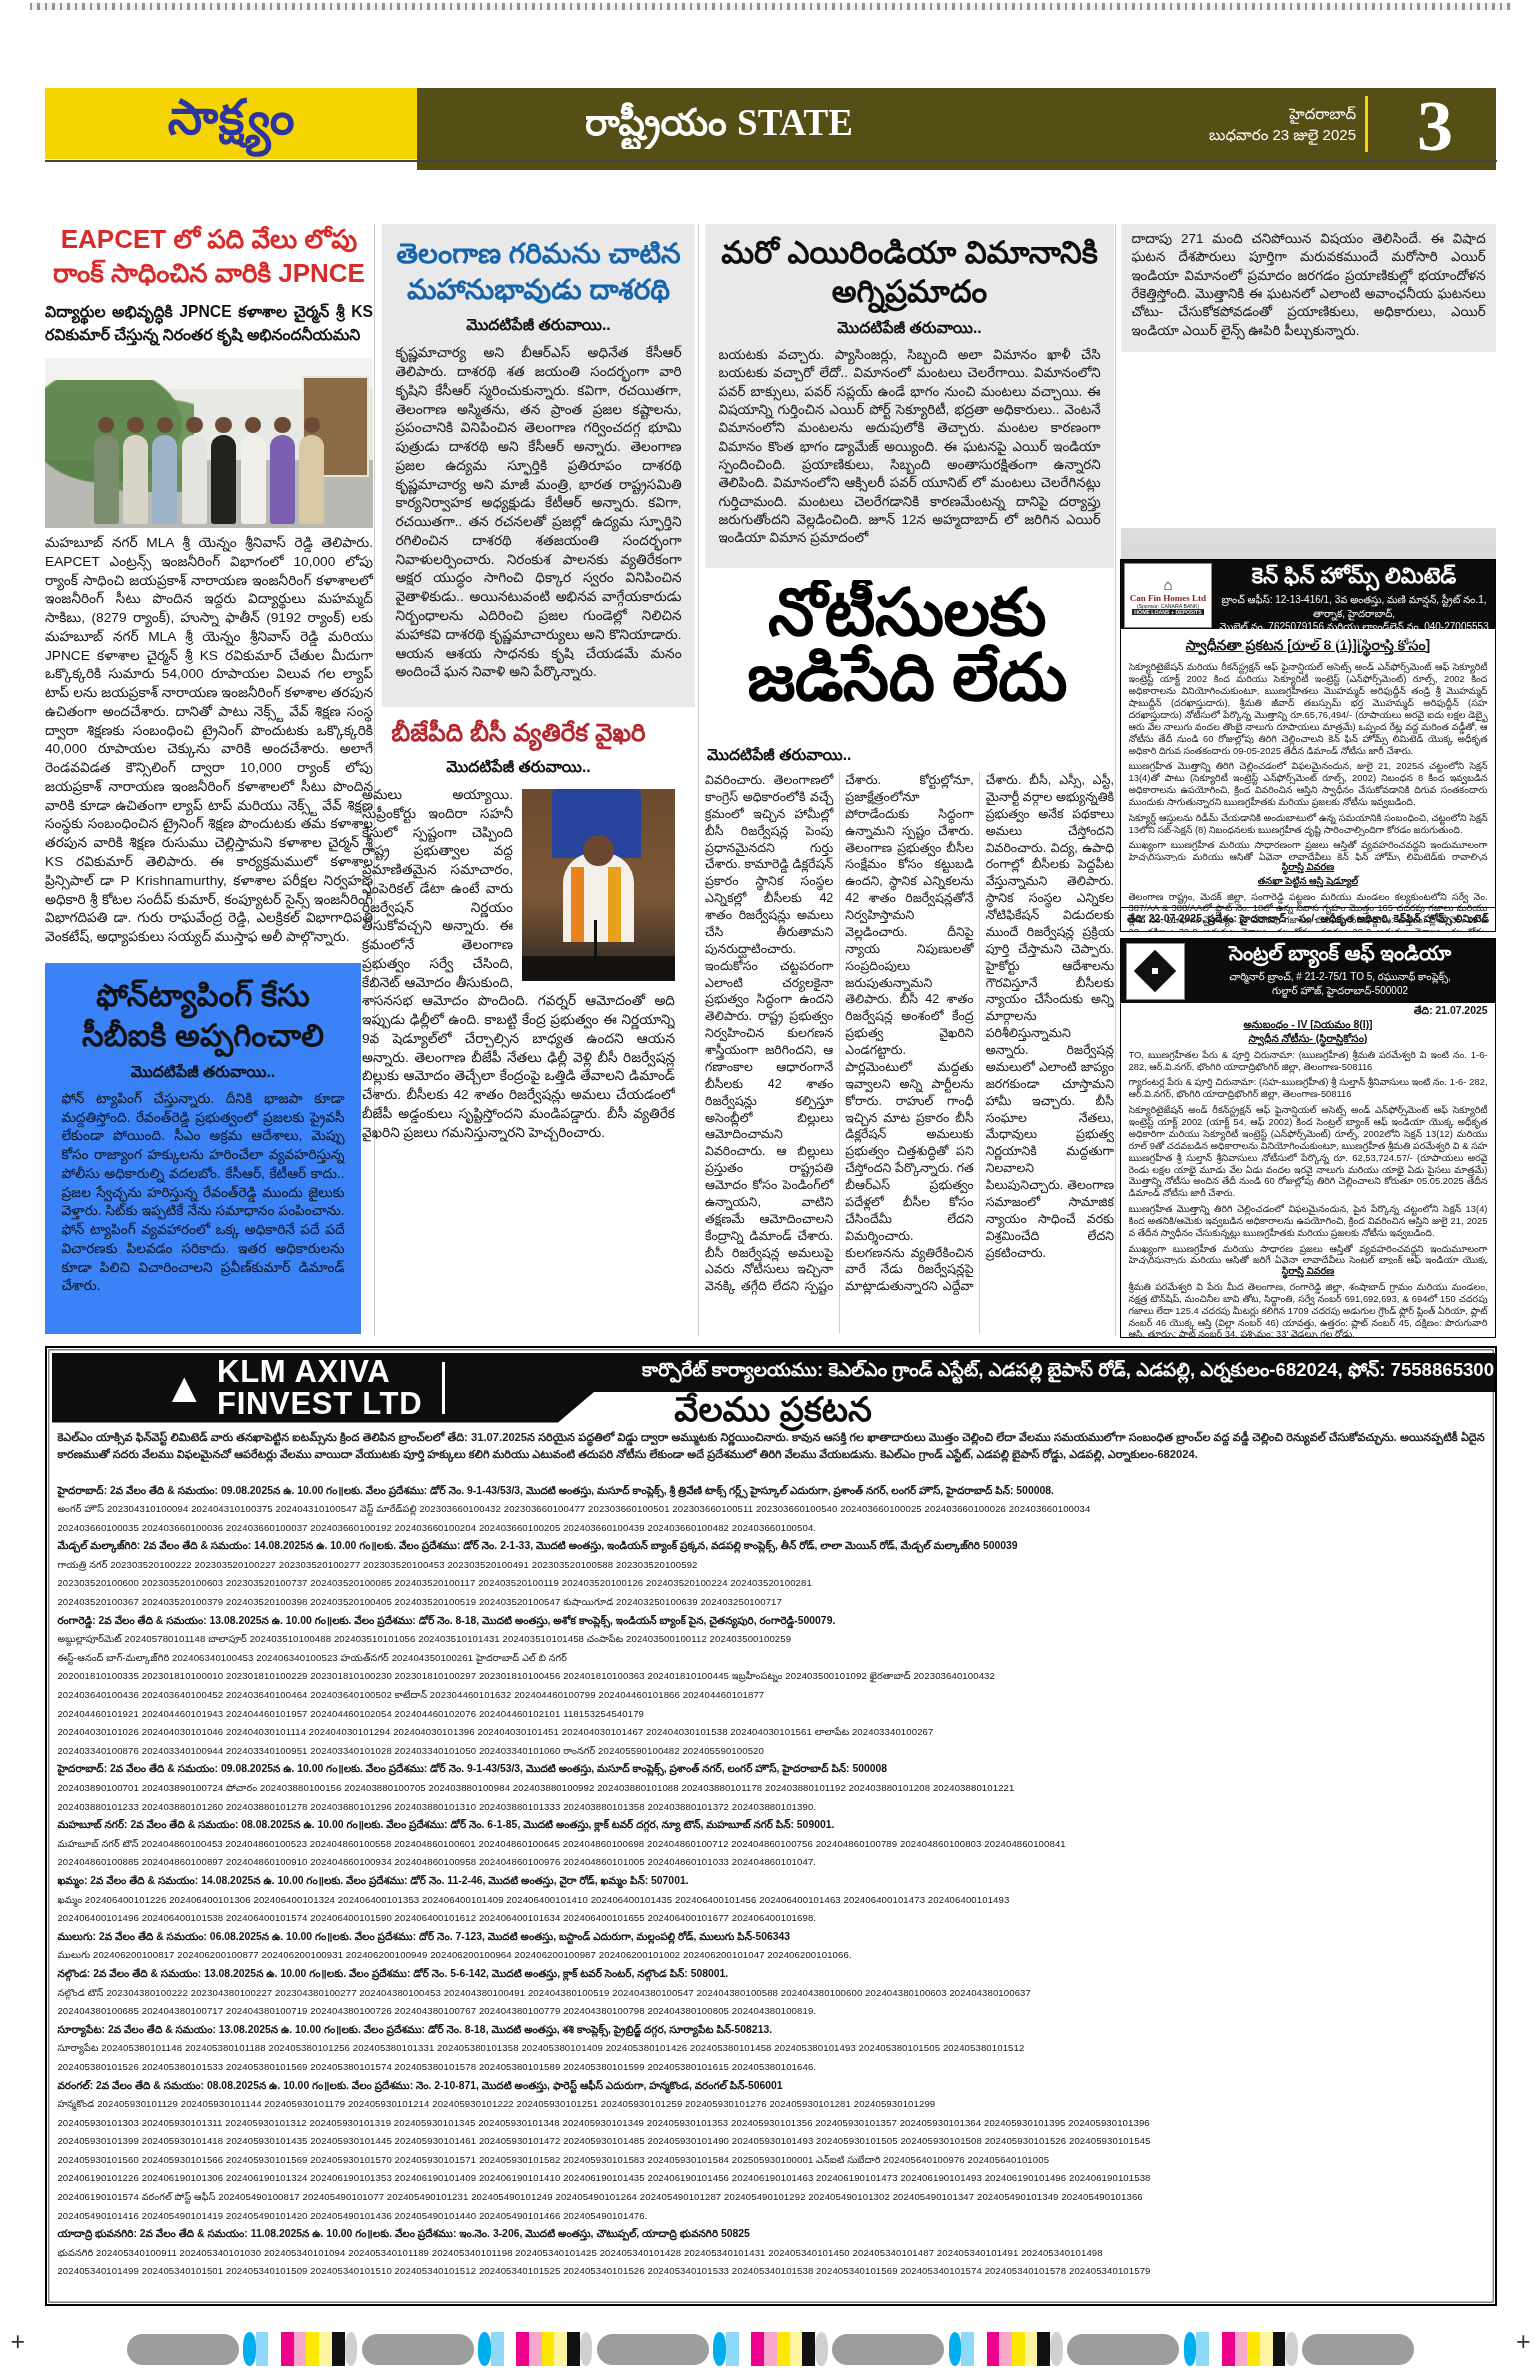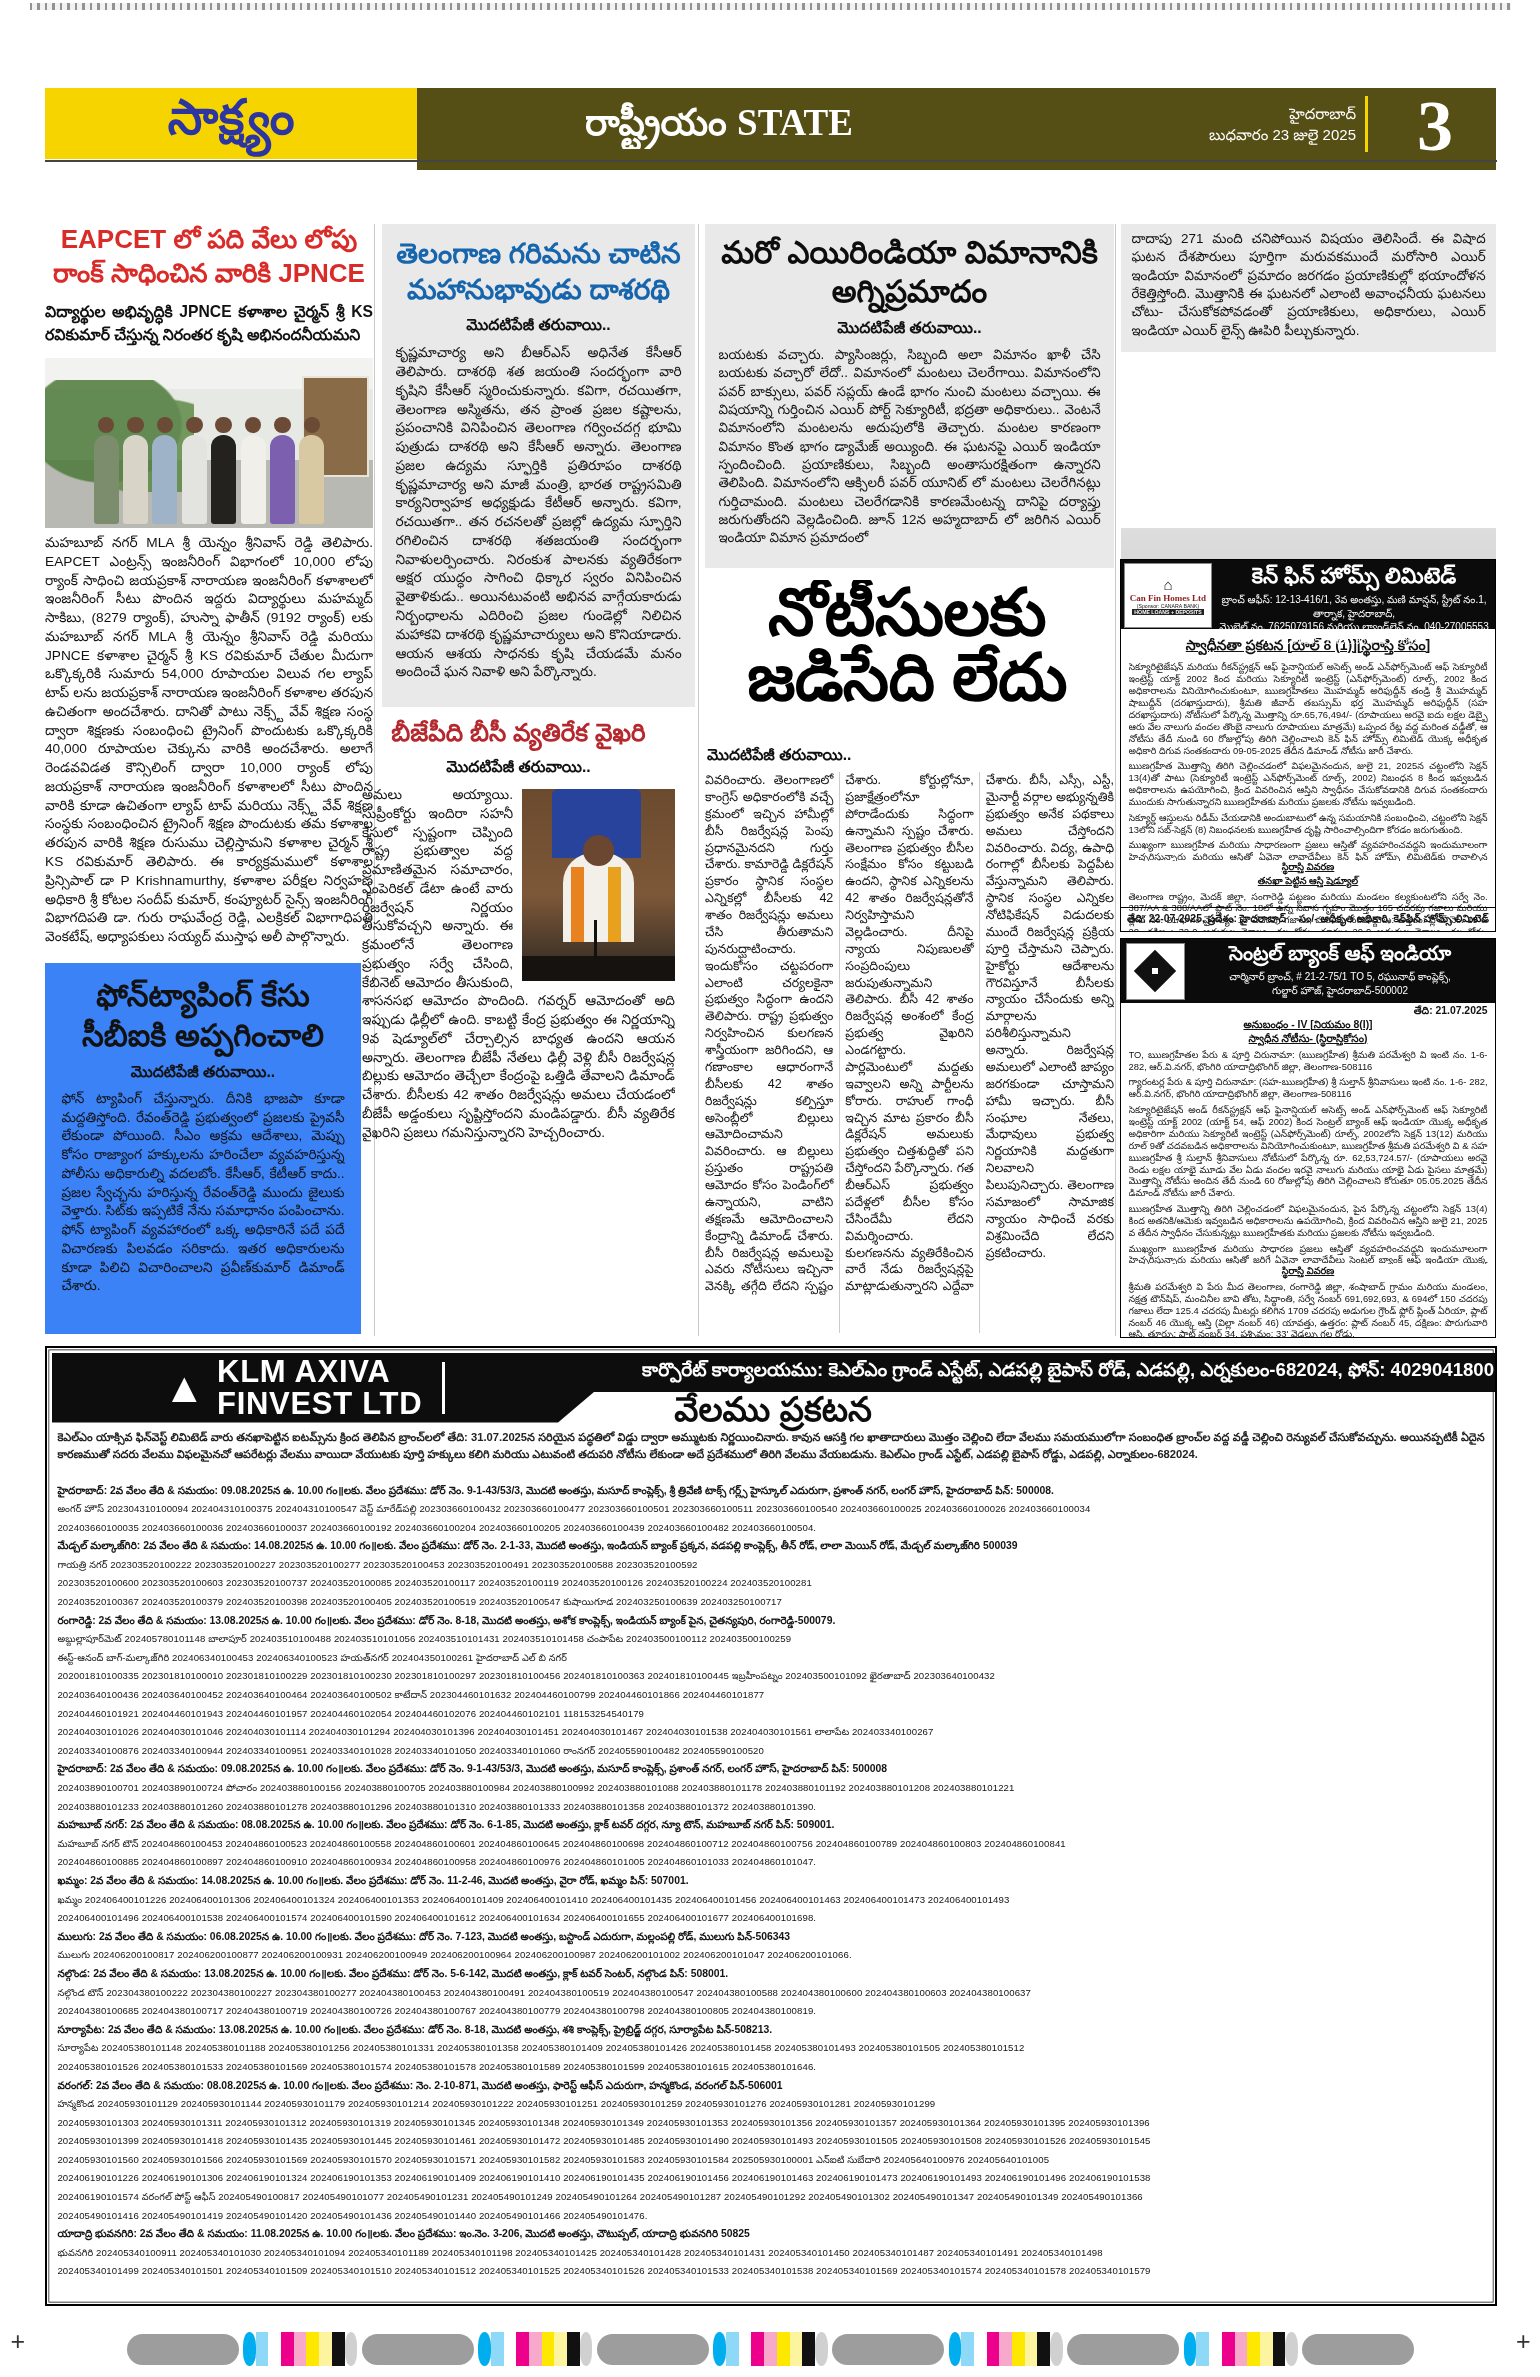--- a/index.html
+++ b/index.html
@@ -249,21 +249,21 @@
   </div>
 </div>
 
 <div class="abs klm" style="left:45px;top:1346px;width:1452px;height:960px;box-sizing:border-box;">
   <div style="position:relative;height:78px;">
     <div class="klmbar-left abs" style="left:4.5px;top:4.5px;width:477px;height:70px;">
       <span style="font-size:42px;line-height:.9;color:#fff;">▲</span>
       <span class="klmname"><span>KLM AXIVA</span><br><span>FINVEST LTD</span></span>
       <span style="width:3px;height:52px;background:#fff;display:inline-block;margin-left:7.5px;"></span>
     </div>
-    <div class="klmbar-right abs" style="left:522px;top:4.5px;width:925px;height:39px;">కార్పొరేట్ కార్యాలయము: కెఎల్ఎం గ్రాండ్ ఎస్టేట్, ఎడపల్లి బైపాస్ రోడ్, ఎడపల్లి, ఎర్నకులం-682024, ఫోన్: 4029041800</div>
+    <div class="klmbar-right abs" style="left:522px;top:4.5px;width:925px;height:39px;">కార్పొరేట్ కార్యాలయము: కెఎల్ఎం గ్రాండ్ ఎస్టేట్, ఎడపల్లి బైపాస్ రోడ్, ఎడపల్లి, ఎర్నకులం-682024, ఫోన్: 7558865300</div>
     <div class="abs auction-title" style="left:0;top:42px;width:1452px;text-align:center;">వేలము ప్రకటన</div>
   </div>
   <div class="intro" style="margin:3px 10.4px 1.5px;height:51px;overflow:hidden;">కెఎల్ఎం యాక్సివ ఫిన్‌వెస్ట్ లిమిటెడ్ వారు తనఖాపెట్టిన ఐటమ్స్‌ను క్రింద తెలిపిన బ్రాంచ్‌లలో తేది: 31.07.2025న సరియైన పద్ధతిలో విడ్డు ద్వారా అమ్ముటకు నిర్ణయించినారు. కావున ఆసక్తి గల ఖాతాదారులు మొత్తం చెల్లించి లేదా వేలము సమయములోగా సంబంధిత బ్రాంచ్‌ల వద్ద వడ్డీ చెల్లించి రెన్యువల్ చేసుకోవచ్చును. అయినప్పటికీ ఏదైన కారణముతో సదరు వేలము విఫలమైనచో ఆపరేటర్లు వేలము వాయిదా వేయుటకు పూర్తి హక్కులు కలిగి మరియు ఎటువంటి తదుపరి నోటీసు లేకుండా అదే ప్రదేశములో తిరిగి వేలము వేయబడును. కెఎల్ఎం గ్రాండ్ ఎస్టేట్, ఎడపల్లి బైపాస్ రోడ్డు, ఎడపల్లి, ఎర్నాకులం-682024.</div>
   <div style="margin:0 10.4px;height:816px;overflow:hidden;">
       <div class="aline venue">హైదరాబాద్: 2వ వేలం తేది &amp; సమయం: 09.08.2025న ఉ. 10.00 గం॥లకు. వేలం ప్రదేశము: డోర్ నెం. 9-1-43/53/3, మొదటి అంతస్తు, మసూద్ కాంప్లెక్స్, శ్రీ త్రివేణి టాక్స్ గర్ల్స్ హైస్కూల్ ఎదురుగా, ప్రశాంత్ నగర్, లంగర్ హౌస్, హైదరాబాద్ పిన్: 500008.</div>
       <div class="aline">అంగర్ హౌస్      202304310100094 202404310100375 202404310100547      వెస్ట్ మారేడ్‌పల్లి      202303660100432 202303660100477 202303660100501 202303660100511 202303660100540 202403660100025 202403660100026 202403660100034</div>
       <div class="aline">202403660100035 202403660100036 202403660100037 202403660100192 202403660100204 202403660100205 202403660100439 202403660100482 202403660100504.</div>
       <div class="aline venue">మేడ్చల్ మల్కాజ్‌గిరి: 2వ వేలం తేది &amp; సమయం: 14.08.2025న ఉ. 10.00 గం॥లకు. వేలం ప్రదేశము: డోర్ నెం. 2-1-33, మొదటి అంతస్తు, ఇండియన్ బ్యాంక్ ప్రక్కన, వడపల్లి కాంప్లెక్స్, తీన్ రోడ్, లాలా మెయిన్ రోడ్, మేడ్చల్ మల్కాజ్‌గిరి 500039</div>
       <div class="aline">గాయత్రి నగర్      202303520100222 202303520100227 202303520100277 202303520100453 202303520100491 202303520100588 202303520100592</div>
       <div class="aline">202303520100600 202303520100603 202303520100737 202403520100085 202403520100117 202403520100119 202403520100126 202403520100224 202403520100281</div>

